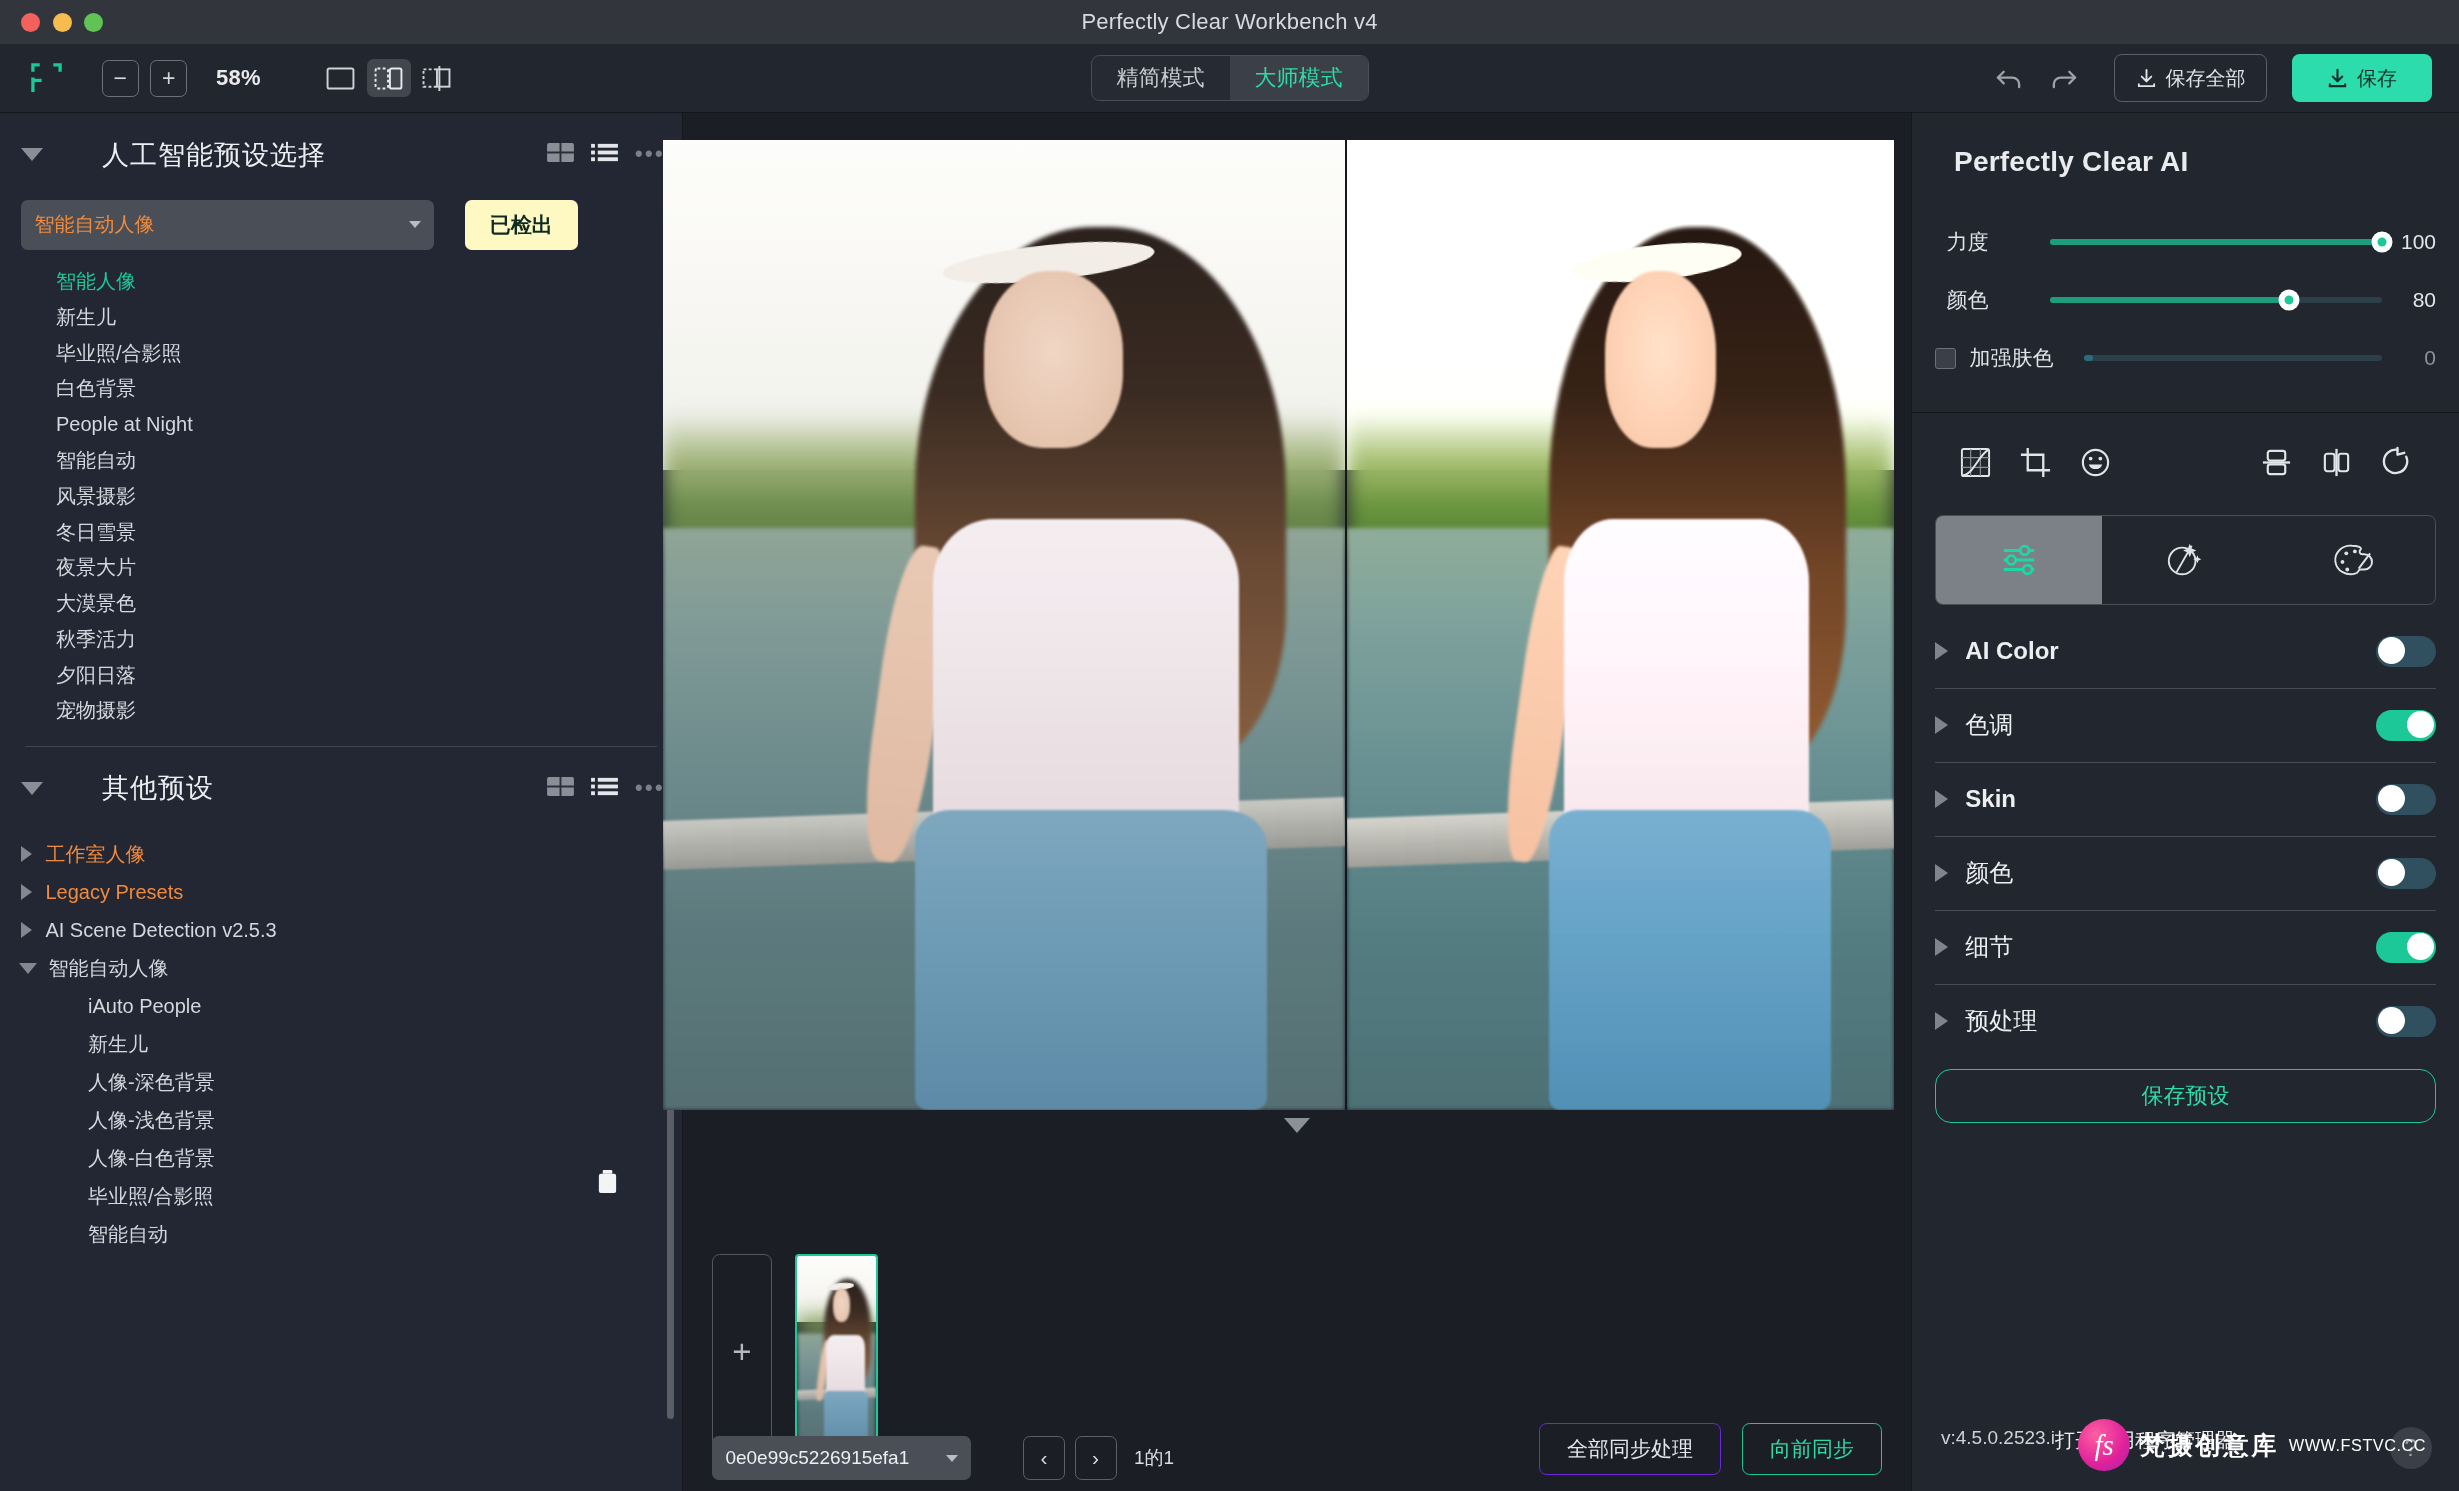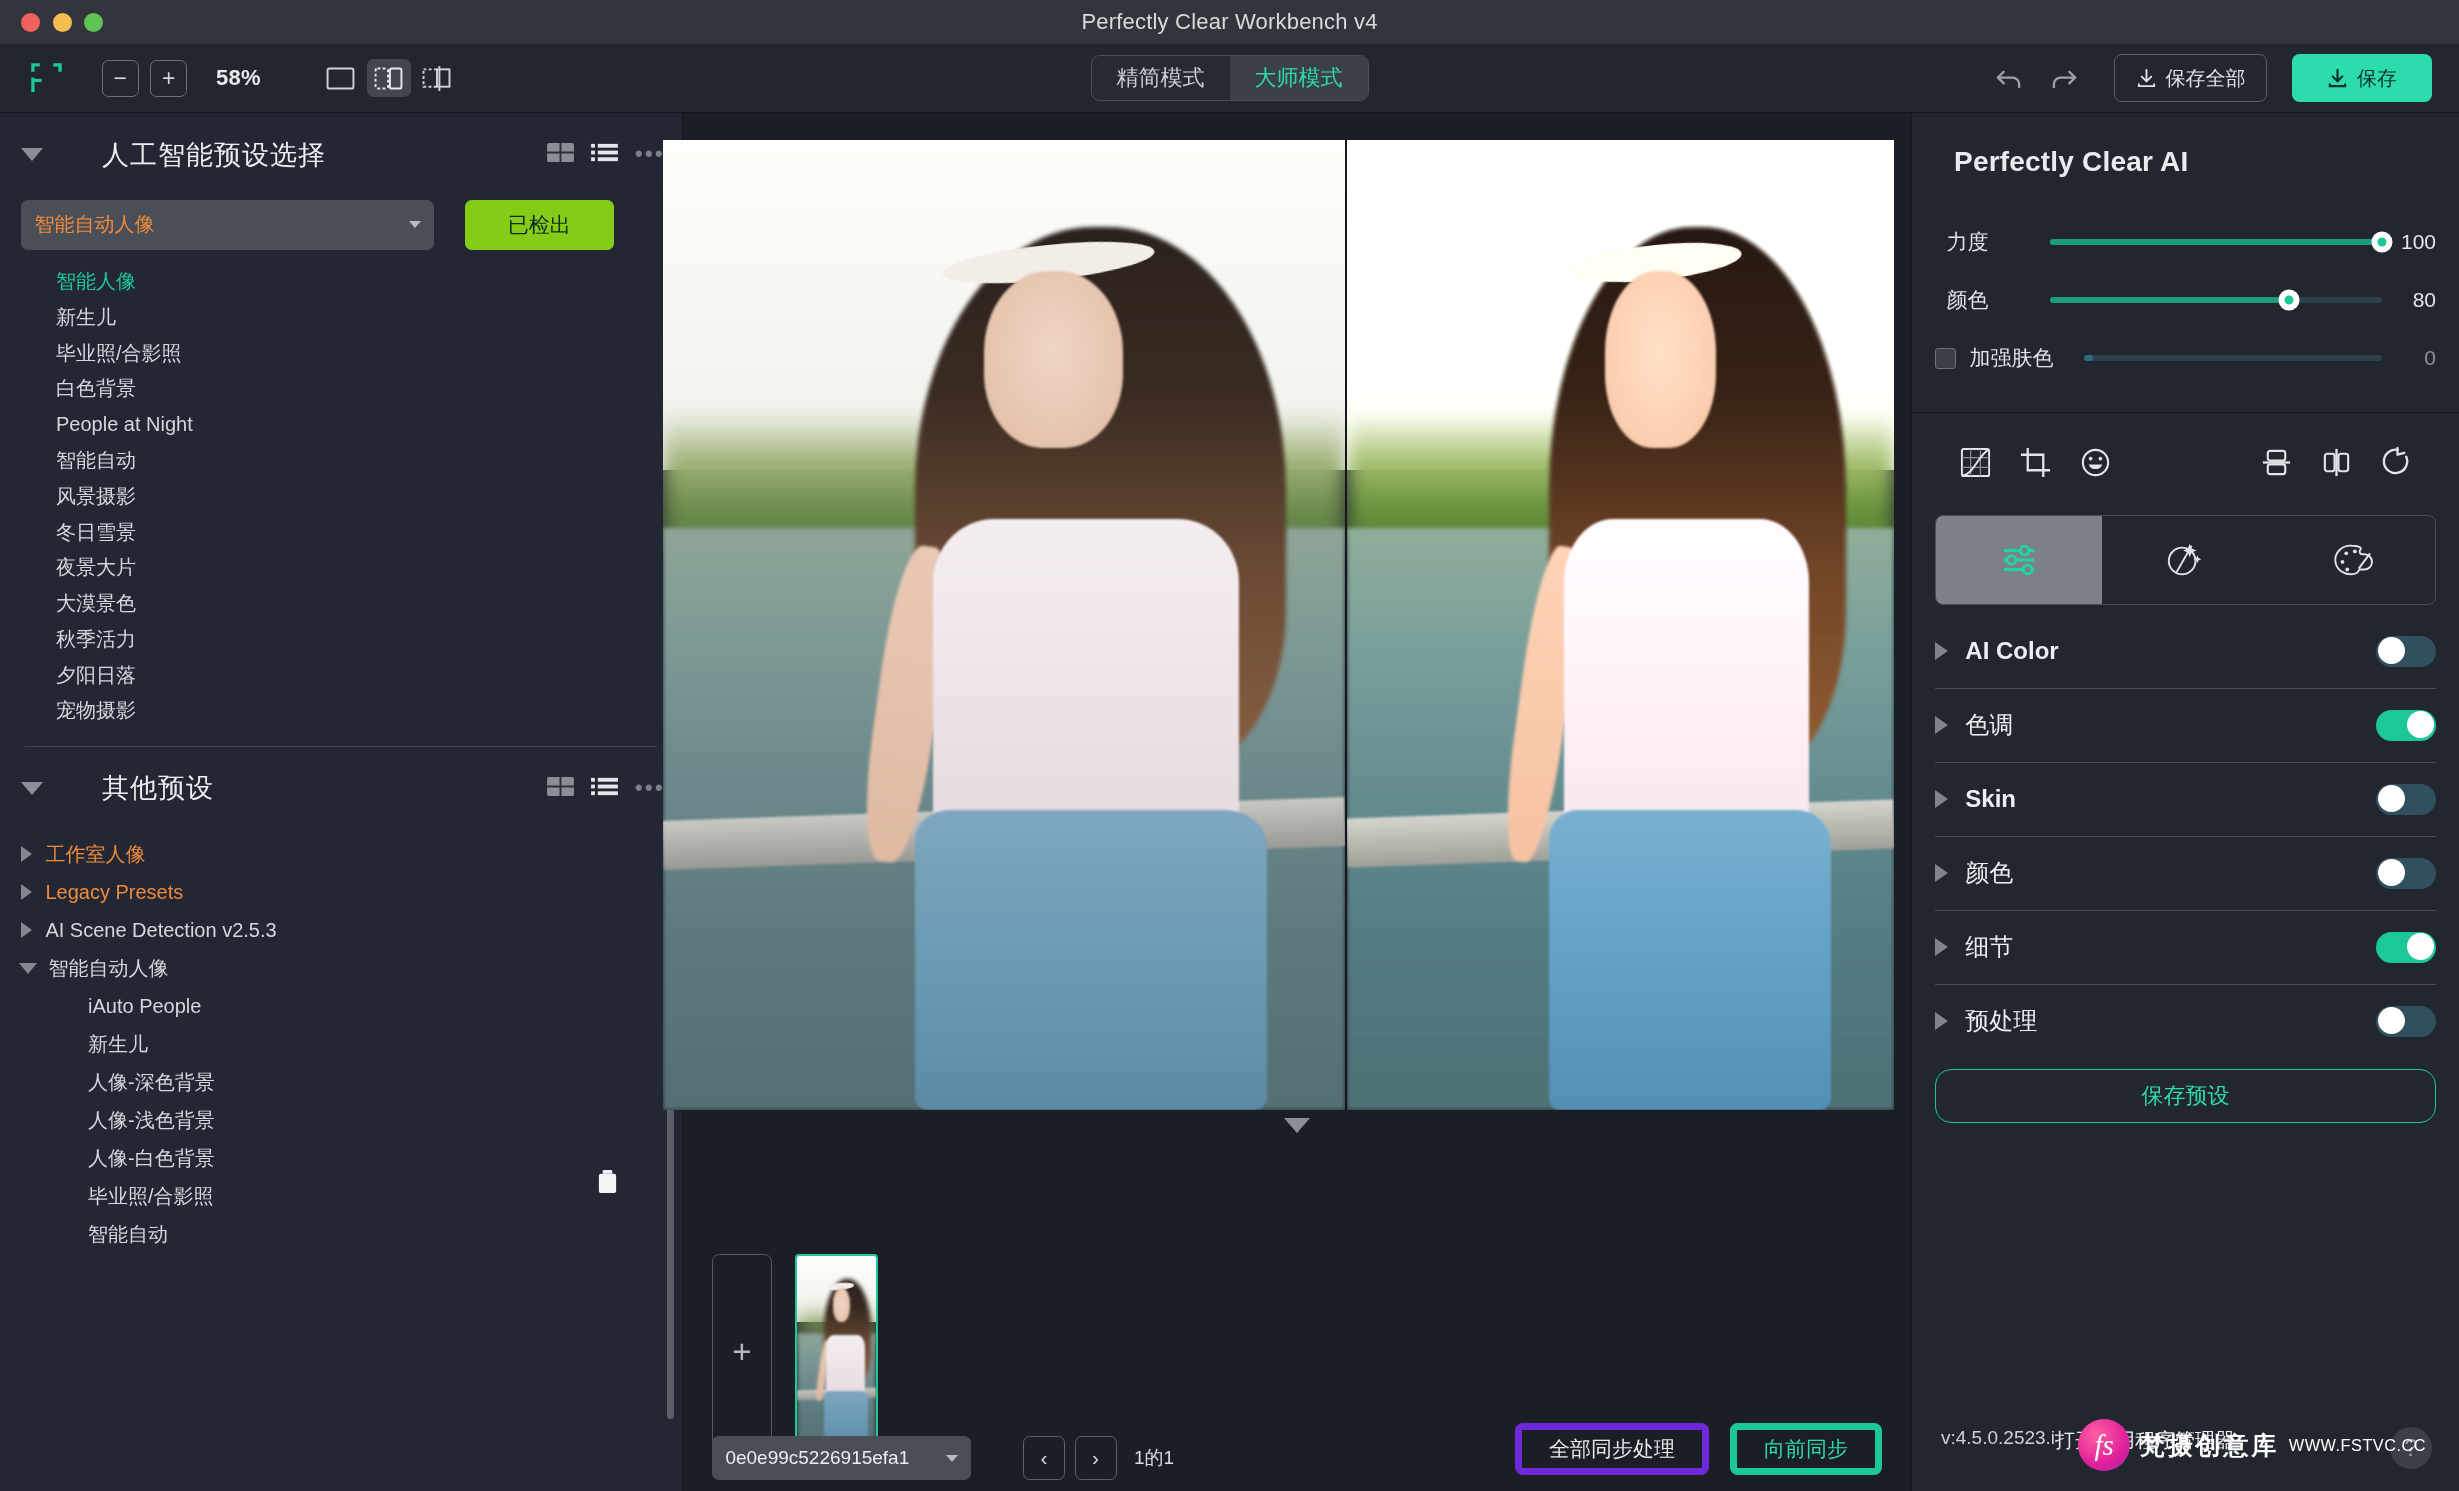--- a/index.html
+++ b/index.html
@@ -88,22 +88,22 @@
 
   .preset-row { display: flex; align-items: center; padding: 0 21px; gap: 17.3px; margin-top: 3.8px; }
   .select {
     flex: 1 1 auto; height: 50px; background: #4a4e56; border-radius: 6.7px;
     display: flex; align-items: center; padding: 0 13.4px; position: relative;
     max-width: 413px;
   }
   .select-val { font-size: 20px; color: #f08a3c; }
   .sel-caret { margin-left: auto; width:0;height:0;border-left:6.7px solid transparent;border-right:6.7px solid transparent;border-top:7.7px solid #b9bcc2; }
   .badge-btn {
-    height: 50px; background: #84cc16; color: #0d2a23; border-radius: 6.7px;
-    display: flex; align-items: center; padding: 0 43px; font-size: 21px; margin-left: 13.4px;
+    height: 50px; background: #fef9c3; color: #0d2a23; border-radius: 6.7px;
+    display: flex; align-items: center; padding: 0 25px; font-size: 21px; margin-left: 13.4px; font-weight: bold;
   }
 
   .ai-list { margin-top: 13.4px; position: relative; }
   .ai-item { font-size: 20px; color: #d4d7dd; padding: 2.9px 0 2.9px 56px; line-height: 30px; }
   .ai-item.sel { color: #1dc898; }
   .list-scroll {
     position: absolute; right: 13.4px; top: 3.8px; width: 4.8px; height: 279px;
     background: #1dc898; border-radius: 2.9px;
   }
   .hr { height: 1px; background: #41454d; margin: 17.3px 25px 0 25px; }
@@ -182,21 +182,21 @@
 
   .strip-bar { position:absolute; left: 29px; bottom: 12px; display:flex; align-items:center; }
   .file-select {
     height: 44px; background: #4a4e56; border-radius: 6.7px; display:flex; align-items:center;
     padding: 0 13.4px; width: 259px; color:#eceef1; font-size: 19px; position: relative;
   }
   .nav-btns { display:flex; gap: 9.6px; margin-left: 52px; }
   .nav-btn { width: 42px; height: 44px; border:1px solid #5c6068; border-radius:6.7px; display:flex; align-items:center; justify-content:center; color:#dadde1; font-size: 21px; }
   .counter { margin-left: 17.3px; font-size: 19px; color:#dadde1; }
   .strip-right { position:absolute; right: 29px; bottom: 17.3px; display:flex; gap: 21px; }
-  .btn-sync { height: 52px; border:7px solid #6d28d9; border-radius:7.7px; color:#e4e6ea; display:flex; align-items:center; padding:16px 27px; font-size:21px; }
+  .btn-sync { height: 52px; border:1px solid #6d28d9; border-radius:7.7px; color:#e4e6ea; display:flex; align-items:center; padding:16px 27px; font-size:21px; }
   .btn-sync.accent { border-color:#1dc898; color:#2ddcad; }
 
   
   .right {
     width: 548px; flex: 0 0 548px; background: #22262e; border-left: 1px solid #15171d;
     display:flex; flex-direction: column; position: relative;
   }
   .r-title { font-size: 28px; color:#e9ebee; font-weight:700; padding: 33px 0 0 42px; letter-spacing:0.2px; }
   .sliders { padding: 35px 23px 0 23px; }
   .slider-row { display:flex; align-items:center; height: 58px; }

